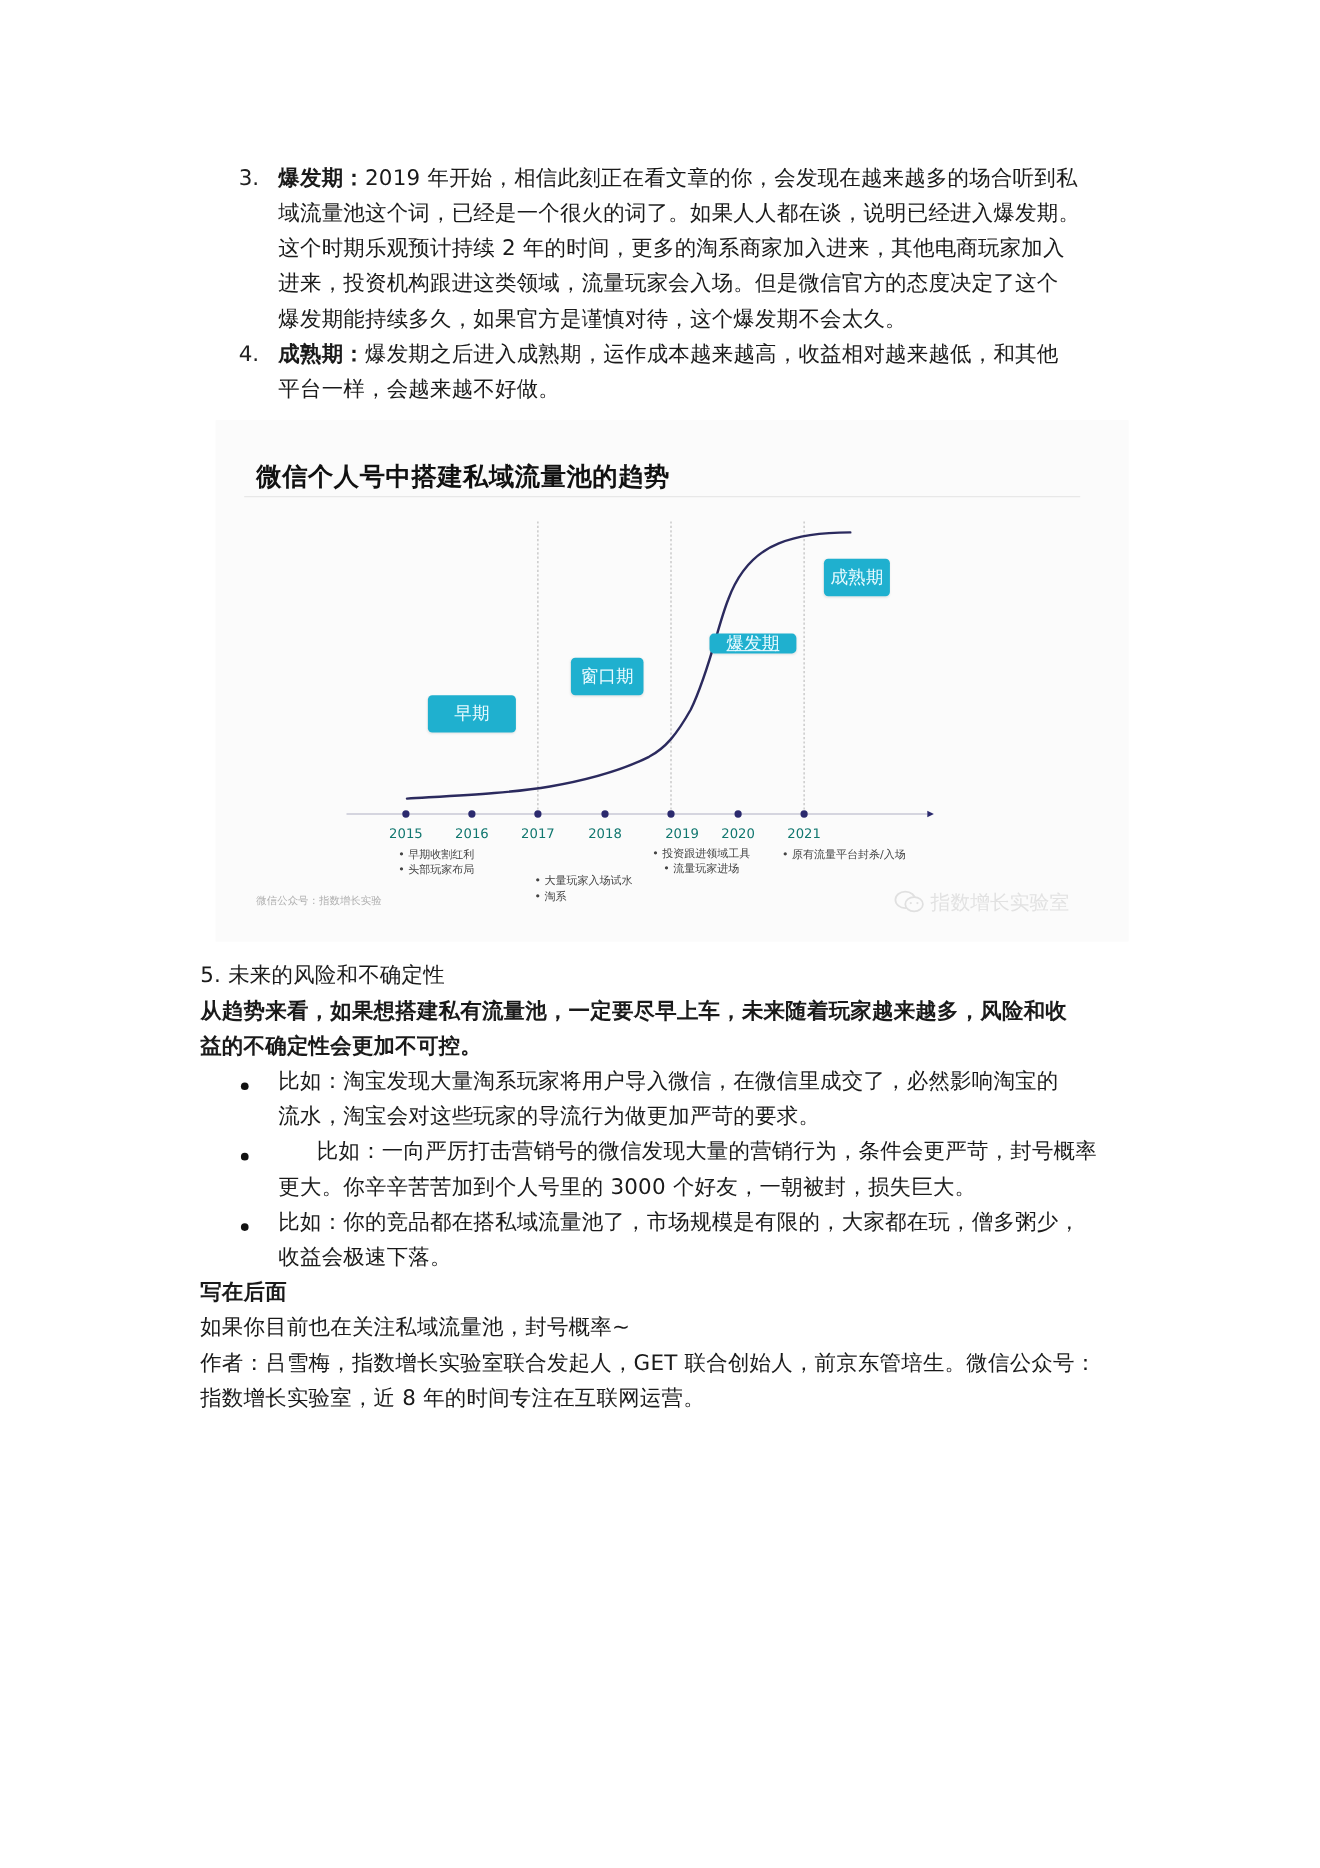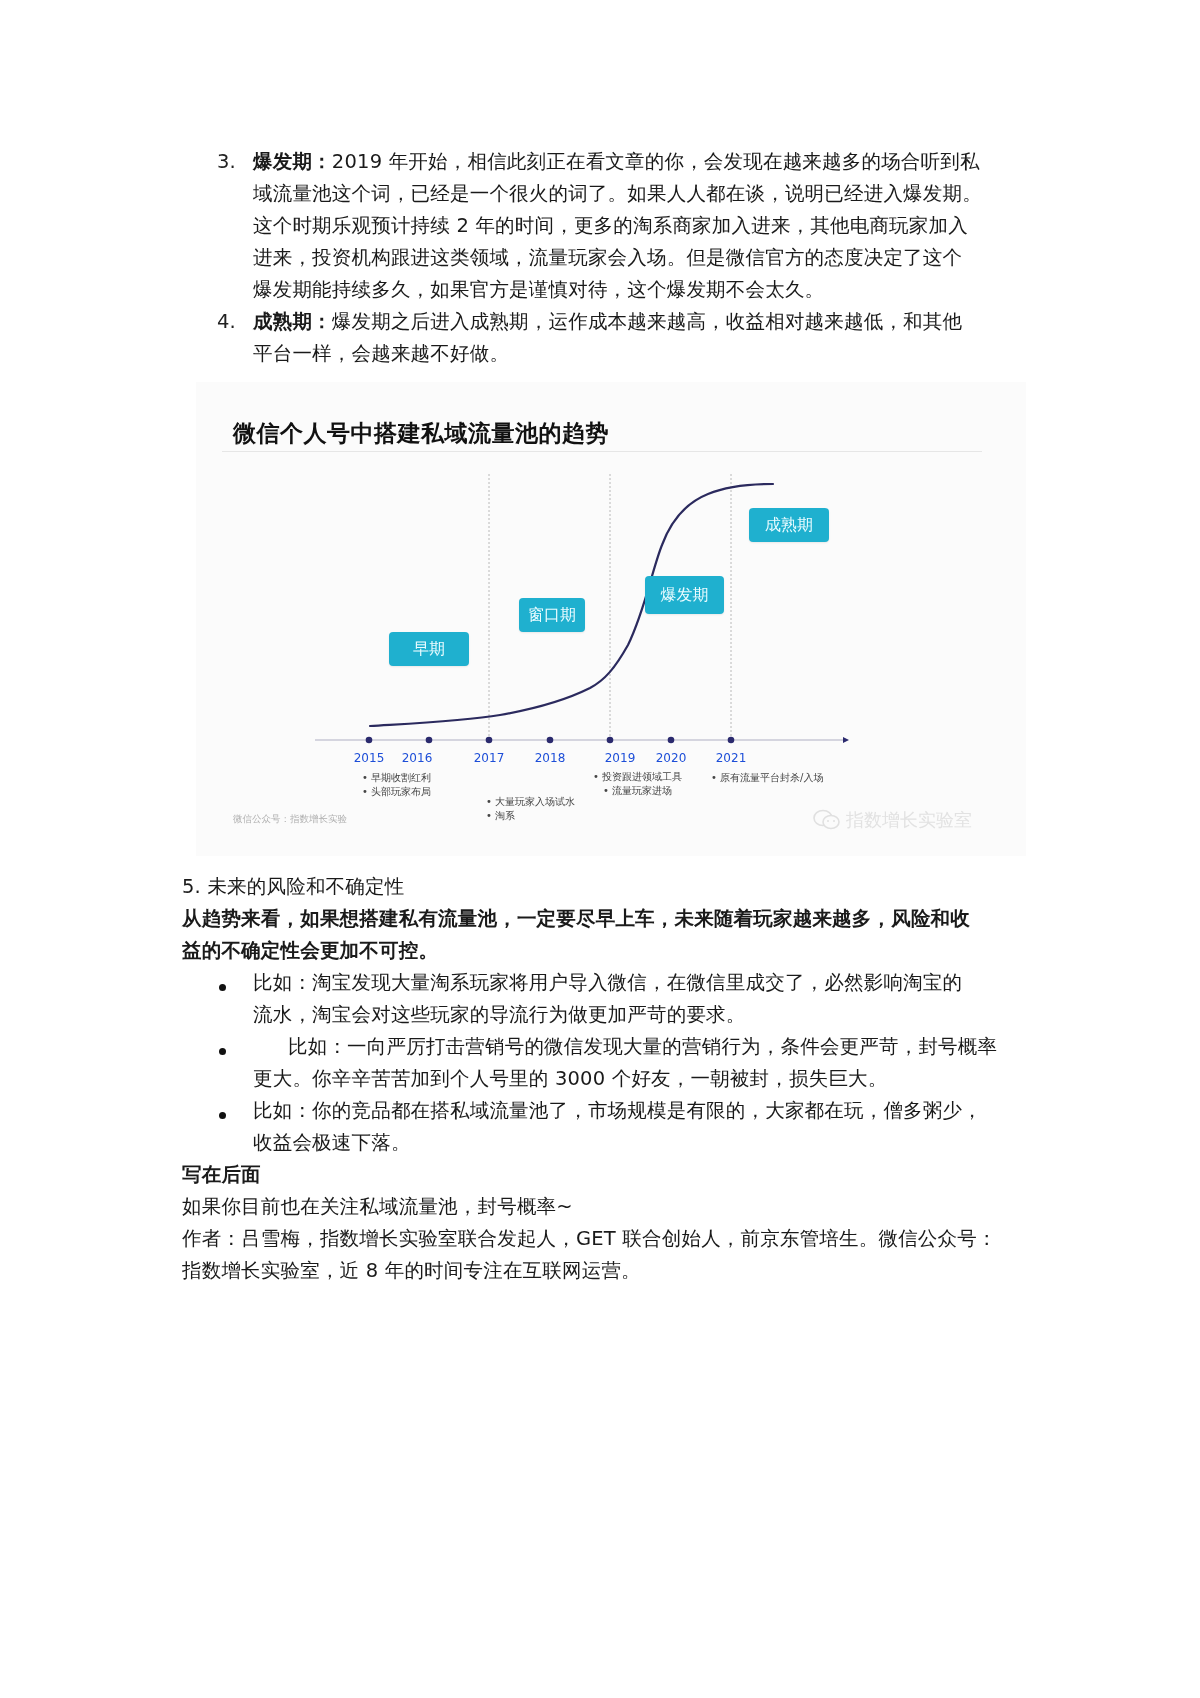--- a/index.html
+++ b/index.html
@@ -24,21 +24,21 @@
   .chart-title {
     position: absolute; left: 233px; top: 418px; font-size: 23px; font-weight: bold;
     color: #111; letter-spacing: 0.5px; white-space: nowrap;
   }
   .chart-rule { position: absolute; left: 222px; top: 451px; width: 760px; height: 1px; background: #e6e6e6; }
   .phase-box {
     position: absolute; background: #1fb0cf; color: #e9fbff; border-radius: 4px;
     font-size: 16px; display: flex; align-items: center; justify-content: center;
     box-shadow: 0 1px 2px rgba(0,0,0,0.08);
   }
-  .year { position: absolute; font-size: 12px; color: #1d4ed8; transform: translateX(-50%); }
+  .year { position: absolute; font-size: 12px; color: #0f766e; transform: translateX(-50%); }
   .note { position: absolute; font-size: 10px; color: #444; white-space: nowrap; line-height: 14px; }
   .source-note { position: absolute; left: 233px; top: 813px; font-size: 9.5px; color: #b0b0b0; }
   .watermark {
     position: absolute; left: 812px; top: 808px; font-size: 18px; color: #e2e2e2; white-space: nowrap;
     display: flex; align-items: center; gap: 4px;
   }
 </style>
 </head>
 <body>
 
@@ -78,25 +78,25 @@
     <circle cx="610" cy="740" r="3.3"></circle>
     <circle cx="671" cy="740" r="3.3"></circle>
     <circle cx="731" cy="740" r="3.3"></circle>
   </g>
 
   <path d="M370,726 C420,723 465,721 500,715 C540,708 570,698 590,688 C605,680 615,668 628,645 C645,610 652,570 662,545 C672,518 688,502 708,494 C725,487 745,484 773,484" fill="none" stroke="#2b2a5e" stroke-width="2.2" stroke-linecap="round"></path>
 </svg>
 
 <div class="phase-box" style="left:389px; top:632px; width:80px; height:34px;text-align:center;">早期</div>
 <div class="phase-box" style="left:519px; top:598px; width:66px; height:34px;">窗口期</div>
-<div class="phase-box" style="left:645px; top:576px; width:79px; height:38px;">爆发期</div>
-<div class="phase-box" style="left:749px; top:508px; width:80px; height:34px;">成熟期</div>
+<div class="phase-box" style="left:645px; top:576px; width:79px; height:18px;text-decoration:underline;">爆发期</div>
+<div class="phase-box" style="left:749px; top:508px; width:60px; height:34px;">成熟期</div>
 
 <span class="year" style="left:369px; top:751px;">2015</span>
-<span class="year" style="left:417px; top:751px;">2016</span>
+<span class="year" style="left:429px; top:751px;">2016</span>
 <span class="year" style="left:489px; top:751px;">2017</span>
 <span class="year" style="left:550px; top:751px;">2018</span>
 <span class="year" style="left:610px; top:751px;margin-left:10px;">2019</span>
 <span class="year" style="left:671px; top:751px;">2020</span>
 <span class="year" style="left:731px; top:751px;">2021</span>
 
 <div class="note" style="left:362px; top:771px;">
   <div>• <span>早期收割红利</span></div>
   <div>• <span>头部玩家布局</span></div>
 </div>

